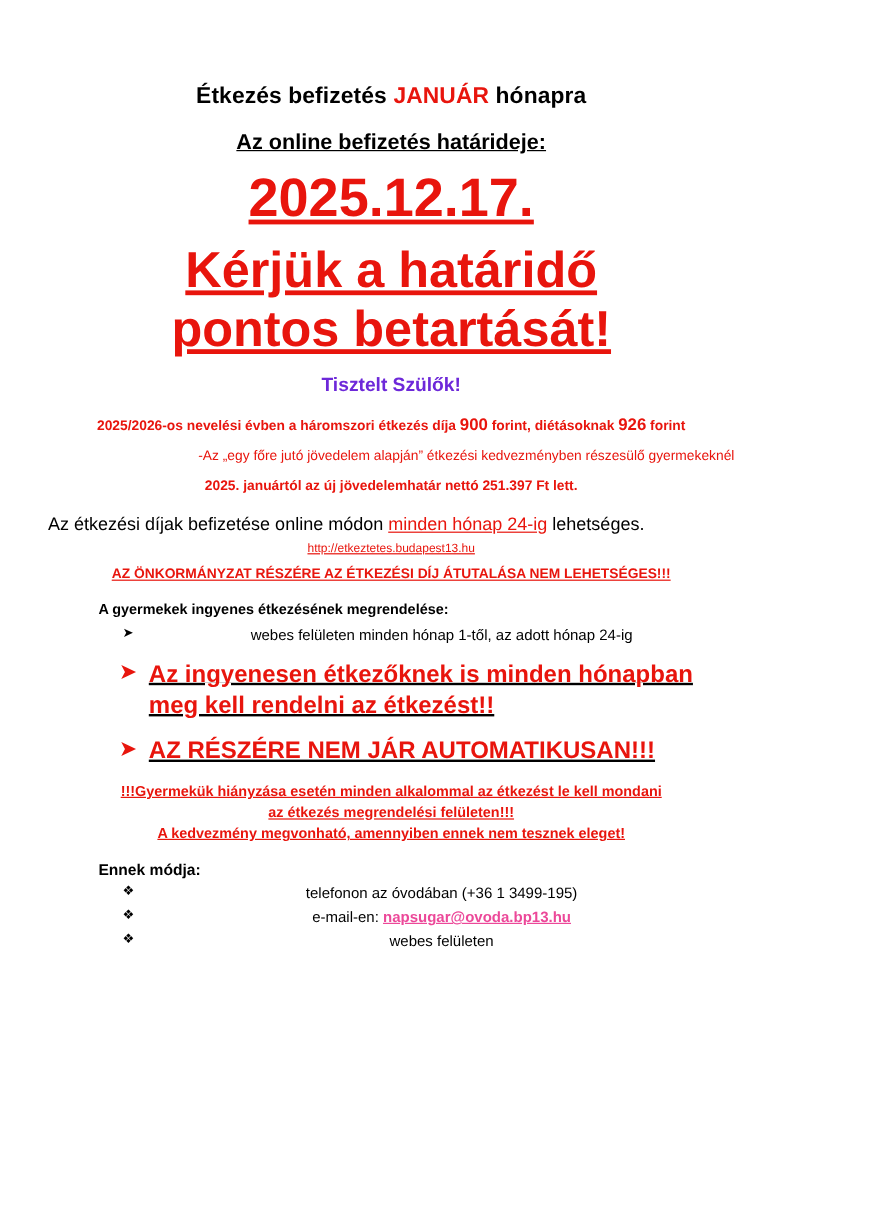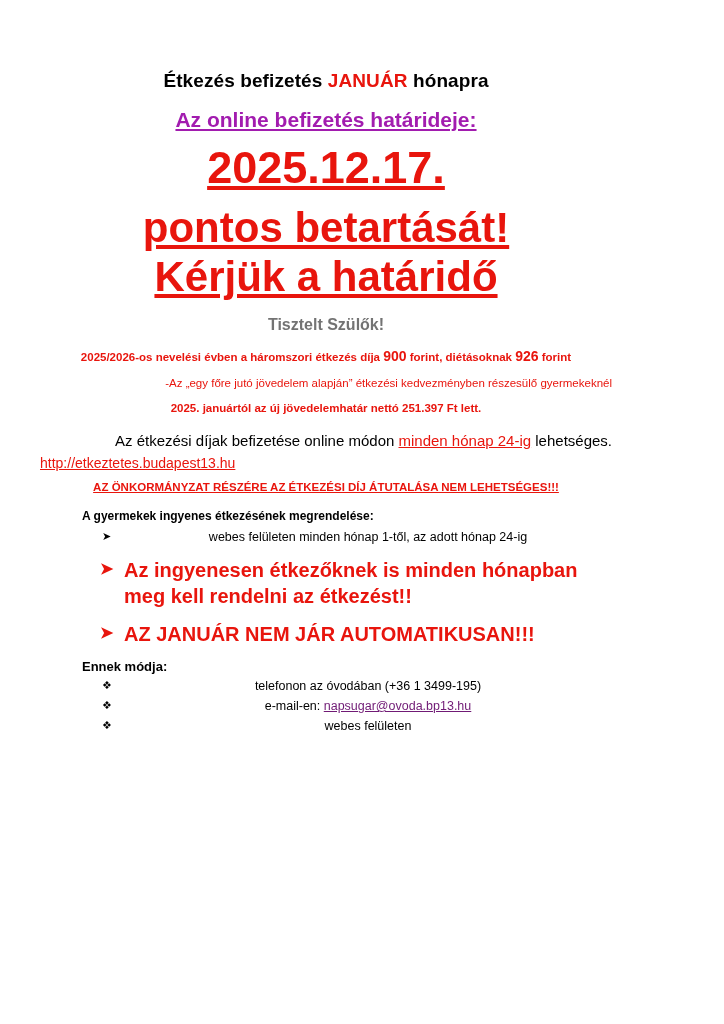--- a/index.html
+++ b/index.html
@@ -26,23 +26,23 @@
     text-align: center;
     font-size: 19px;
     font-weight: bold;
     letter-spacing: 0.1px;
     margin: 0 0 16px 0;
   }
   .title-1 .hl { color: #e8150d; }
 
   .title-2 {
     text-align: center;
-    font-size: 21px;
-    font-weight: bold;
-    color: #a21caf;
+    font-size: 18px;
+    font-weight: bold;
+    color: #000000;
     text-decoration: underline;
     margin: 0 0 12px 0;
   }
 
   .date-line {
     text-align: center;
     font-size: 45px;
     font-weight: bold;
     color: #e8150d;
     text-decoration: underline;
@@ -57,21 +57,21 @@
     color: #e8150d;
     text-decoration: underline;
     line-height: 1.18;
     margin: 0 0 14px 0;
   }
 
   .greeting {
     text-align: center;
     font-size: 16px;
     font-weight: bold;
-    color: #737373;
+    color: #6d28d9;
     margin: 10px 0 14px 0;
   }
 
   .fee-line {
     text-align: center;
     font-size: 11.5px;
     font-weight: bold;
     color: #e8150d;
     margin: 0 0 13px 0;
   }
@@ -86,32 +86,32 @@
 
   .income-line {
     text-align: center;
     font-size: 11.5px;
     font-weight: bold;
     color: #e8150d;
     margin: 0 0 18px 0;
   }
 
   .online-line {
-    text-align: right;
+    text-align: left;
     font-size: 15px;
     margin: 0 0 6px 0;
   }
   .online-line .link-red {
     color: #e8150d;
     text-decoration: underline;
   }
 
   .url-line {
-    text-align: left;
-    font-size: 14px;
+    text-align: center;
+    font-size: 10px;
     margin: 0 0 10px 0;
   }
   .url-line a {
     color: #e8150d;
     text-decoration: underline;
   }
 
   .warn-line {
     text-align: center;
     font-size: 11.5px;
@@ -154,20 +154,21 @@
     left: -22px;
     top: 0;
     font-size: 11px;
     color: #000;
   }
 
   ul.arrow-big {
     list-style: none;
     margin: 12px 0 0 0;
     padding: 0 0 0 84px;
+    text-decoration: underline;
   }
   ul.arrow-big li {
     position: relative;
     font-size: 20px;
     font-weight: bold;
     color: #e8150d;
     line-height: 1.28;
     margin: 0 0 12px 0;
   }
   ul.arrow-big li::before {
@@ -189,40 +190,41 @@
     margin: 10px 0 14px 0;
   }
 
   .mode-head {
     font-size: 13px;
     margin: 0 0 3px 0;
     padding-left: 42px;
     font-weight: bold;
   }
   ul.diamond li a {
-    color: #701a75;
-    text-decoration: underline;
+    color: #ec4899;
+    text-decoration: underline;
+    font-weight: bold;
   }
 </style>
 </head>
 <body>
 
 <div class="page">
 
   <div class="title-1">
     <span>Étkezés befizetés </span><span class="hl">JANUÁR</span><span> hónapra</span>
   </div>
 
   <div class="title-2">Az online befizetés határideje:</div>
 
   <div class="date-line">2025.12.17.</div>
 
   <div class="plea">
+    <div>Kérjük a határidő</div>
     <div>pontos betartását!</div>
-    <div>Kérjük a határidő</div>
   </div>
 
   <div class="greeting">Tisztelt Szülők!</div>
 
   <div class="fee-line">
     <span>2025/2026-os nevelési évben a háromszori étkezés díja </span><span class="big">900</span><span> forint, diétásoknak </span><span class="big">926</span><span> forint</span>
   </div>
 
   <div class="note-line">-Az „egy főre jutó jövedelem alapján” étkezési kedvezményben részesülő gyermekeknél</div>
 
@@ -239,23 +241,28 @@
   <div class="warn-line">AZ ÖNKORMÁNYZAT RÉSZÉRE AZ ÉTKEZÉSI DÍJ ÁTUTALÁSA NEM LEHETSÉGES!!!</div>
 
   <div class="sec-head">A gyermekek ingyenes étkezésének megrendelése:</div>
 
   <ul class="arrow">
     <li>webes felületen minden hónap 1-től, az adott hónap 24-ig</li>
   </ul>
 
   <ul class="arrow-big">
     <li>Az ingyenesen étkezőknek is minden hónapban meg kell rendelni az étkezést!!</li>
-    <li>AZ JANUÁR NEM JÁR AUTOMATIKUSAN!!!</li>
+    <li>AZ RÉSZÉRE NEM JÁR AUTOMATIKUSAN!!!</li>
   </ul>
 
+  <div class="emph-block">
+    <div>!!!Gyermekük hiányzása esetén minden alkalommal az étkezést le kell mondani</div>
+    <div>az étkezés megrendelési felületen!!!</div>
+    <div>A kedvezmény megvonható, amennyiben ennek nem tesznek eleget!</div>
+  </div>
 
   <div class="mode-head">Ennek módja:</div>
 
   <ul class="diamond">
     <li><span>telefonon az óvodában (+36 1 3499-195)</span></li>
     <li><span>e-mail-en: </span><a href="#">napsugar@ovoda.bp13.hu</a></li>
     <li><span>webes felületen</span></li>
   </ul>
 
 </div>

